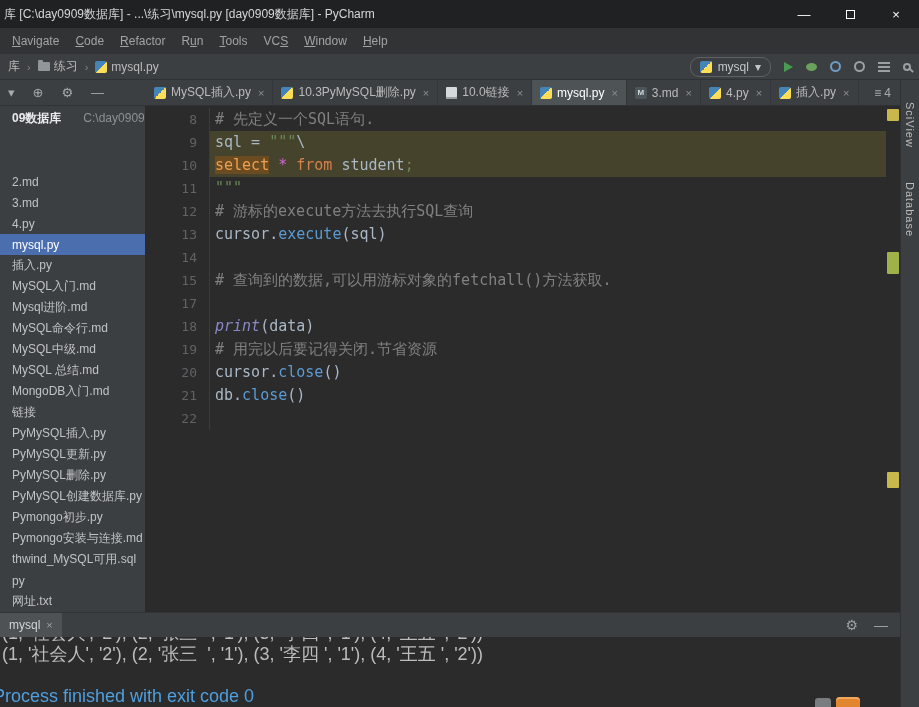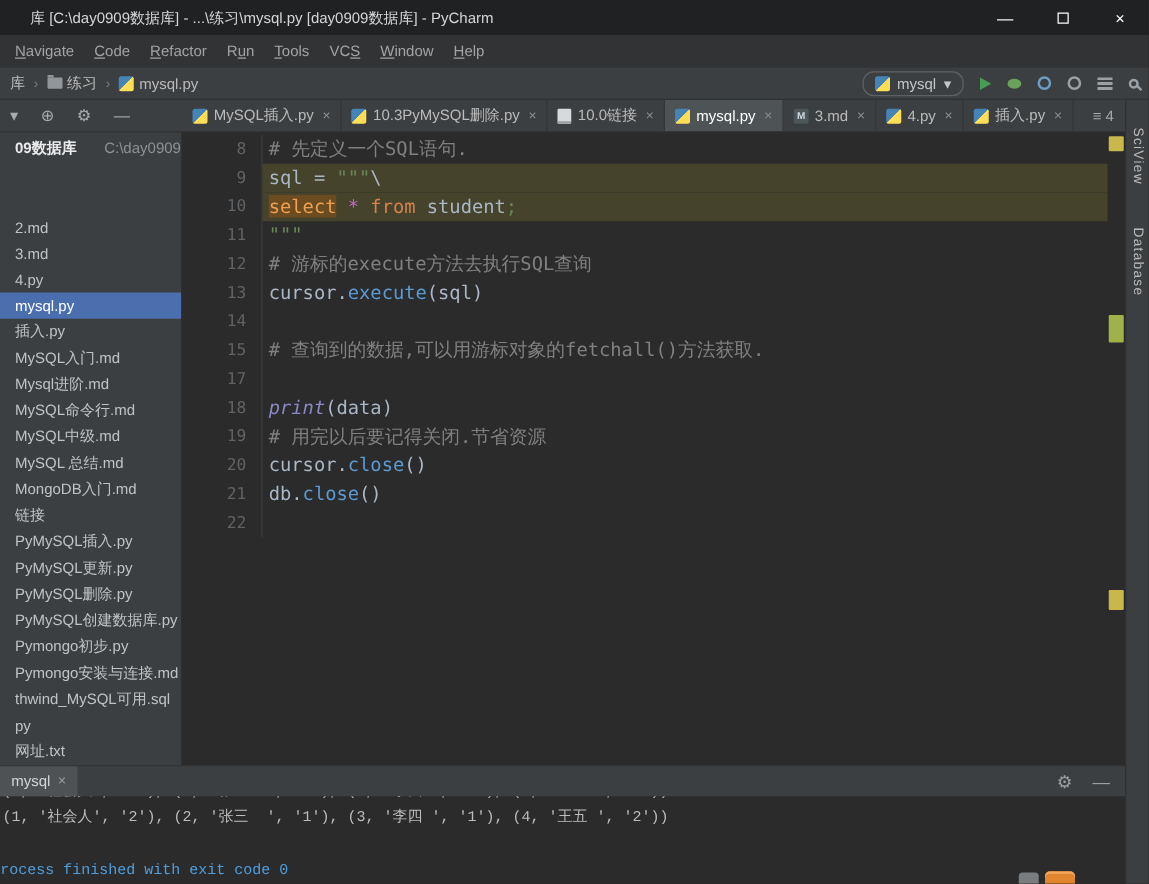--- a/index.html
+++ b/index.html
@@ -1,21 +1,21 @@
 <!DOCTYPE html>
 <html><head>
 <meta charset="utf-8">
 <style>
   *{margin:0;padding:0;box-sizing:border-box;}
   html,body{width:919px;height:707px;overflow:hidden;}
   body{background:#2b2b2b;font-family:"Liberation Sans","DejaVu Sans",sans-serif;font-size:12px;color:#bbbbbb;}
   #app{width:919px;height:707px;display:flex;flex-direction:column;}
 
   
-  .titlebar{flex:0 0 28px;background:#1f2123;display:flex;align-items:center;padding-left:24px;color:#d6d6d6;}
+  .titlebar{flex:0 0 28px;background:#1f2123;display:flex;align-items:center;padding-left:4px;color:#d6d6d6;}
   .titlebar .title{flex:1;white-space:nowrap;overflow:hidden;font-size:12px;}
   .win-controls{display:flex;height:100%;}
   .win-btn{width:46px;height:100%;display:flex;align-items:center;justify-content:center;color:#ffffff;font-size:13px;}
   .win-btn .maxbox{width:9px;height:9px;border:1px solid #ffffff;display:block;}
 
   
   .menubar{flex:0 0 26px;background:#313335;display:flex;align-items:center;padding-left:4px;}
   .menu-item{padding:4px 8px;color:#a3a3a3;cursor:default;}
   .menu-item u{text-decoration:underline;}
 
@@ -90,21 +90,21 @@
   .right-bar{flex:0 0 19px;background:#3c3f41;border-left:1px solid #2f3234;display:flex;flex-direction:column;align-items:center;padding-top:22px;gap:34px;}
   .vlabel{writing-mode:vertical-rl;color:#bbbbbb;font-size:11px;letter-spacing:1px;}
 
   
   .console{flex:0 0 95px;display:flex;flex-direction:column;background:#2b2b2b;border-top:1px solid #323537;}
   .console-tabs{flex:0 0 24px;background:#3c3f41;display:flex;align-items:center;}
   .console-tab{height:100%;display:flex;align-items:center;gap:6px;padding:0 9px;background:#4e5254;color:#d2d4d6;}
   .console-tab .close{color:#9da0a2;font-size:11px;}
   .console-actions{margin-left:auto;display:flex;align-items:center;gap:16px;padding-right:12px;color:#9da0a2;font-size:14px;}
   .console-out{flex:1;position:relative;overflow:hidden;padding-left:2px;
-               font-family:Liberation Mono, monospace;font-size:12px;color:#bcbcbc;}
+               font-family:Liberation Sans, sans-serif;font-size:18px;color:#bcbcbc;}
   .clipped{height:7px;overflow:hidden;}
   .clipped-inner{margin-top:-14px;line-height:21px;white-space:pre;}
   .console-line{height:21px;line-height:21px;white-space:pre;}
   .kind-info{color:#4e9fe0;margin-left:-9px;}
   .corner-note{position:absolute;right:40px;bottom:-4px;display:flex;gap:5px;align-items:flex-end;}
   .note-gray{width:16px;height:13px;background:#7a7d80;border-radius:3px;}
   .note-orange{width:24px;height:14px;background:#e2852f;border-radius:4px;box-shadow:inset 0 2px 0 #f3a75c;}
 </style>
 </head>
 <body>

